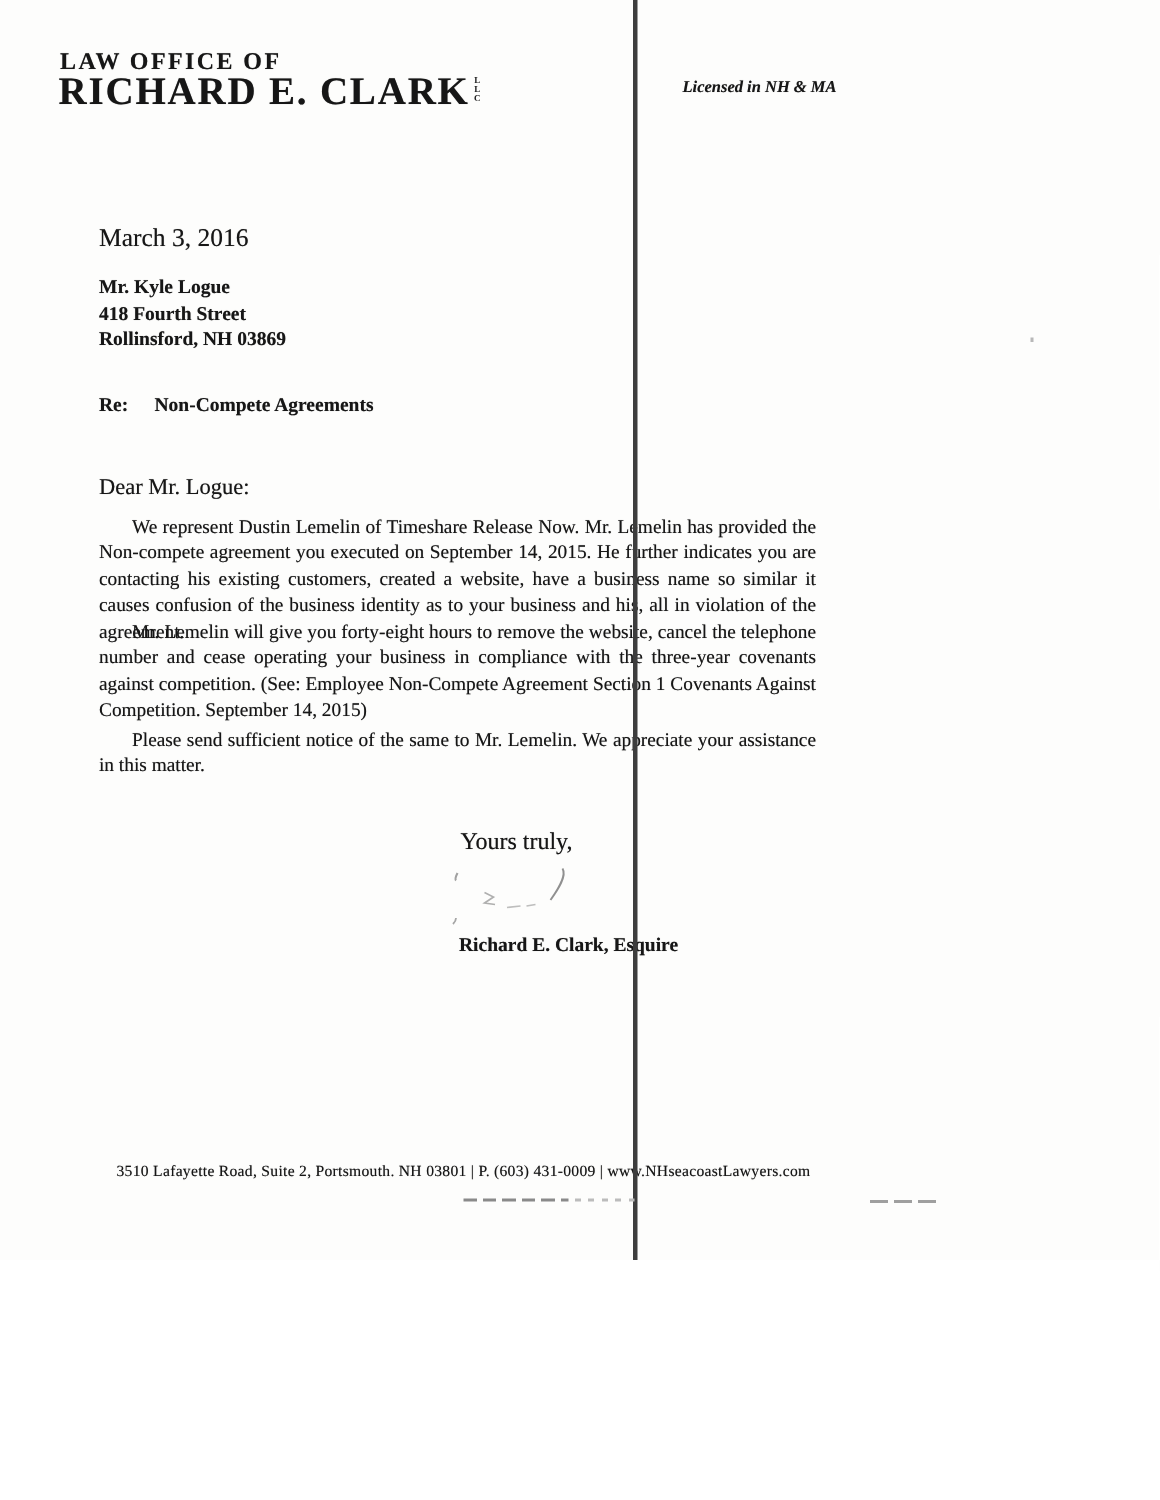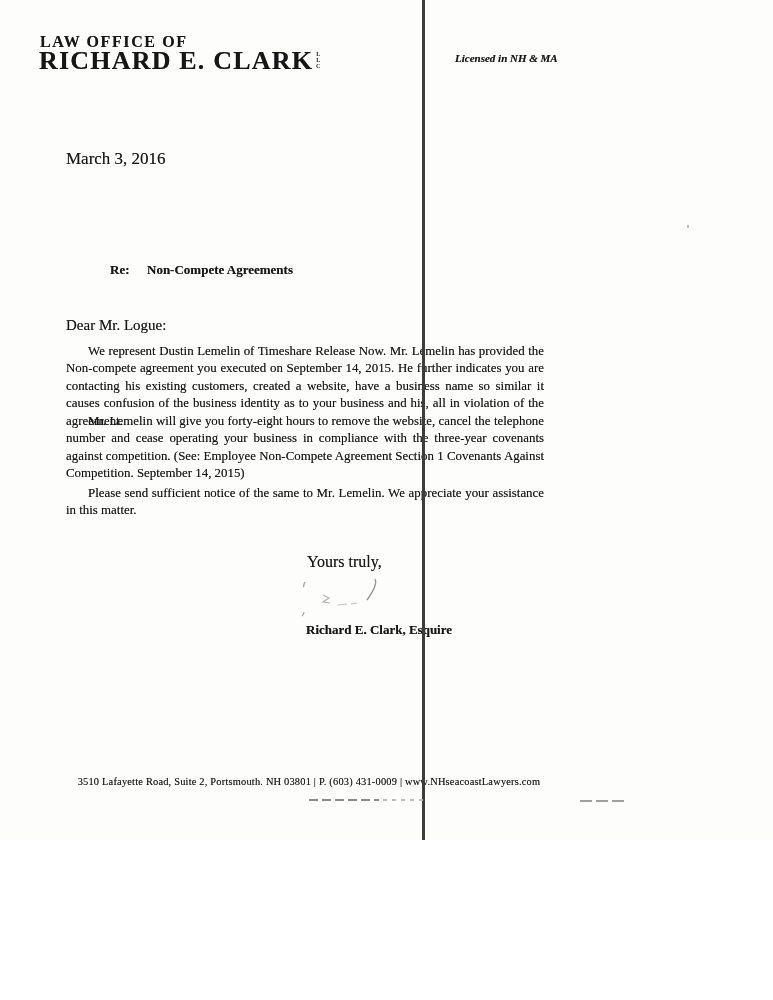--- a/index.html
+++ b/index.html
@@ -28,21 +28,21 @@
     margin-left:2px;margin-top:3px;color:#222;
   }
   .licensed{
     position:absolute;left:455px;top:52px;
     font-size:11px;font-style:italic;font-weight:700;
   }
 
   
   .date{position:absolute;left:66px;top:149px;font-size:17px;}
   .address{position:absolute;left:66px;top:182px;font-size:13px;line-height:17.5px;font-weight:600;}
-  .re-line{position:absolute;left:66px;top:262px;font-size:13px;font-weight:600;margin-left:44px;}
+  .re-line{position:absolute;left:66px;top:262px;font-size:13px;font-weight:600;}
   .re-label{display:inline-block;width:37px;}
   .salutation{position:absolute;left:66px;top:317px;font-size:15px;}
   .body-para{
     position:absolute;left:66px;width:478px;margin:0;
     font-size:12.9px;line-height:17.4px;
     text-align:justify;text-indent:22px;
   }
   .para-1{top:343px;}
   .para-2{top:413px;}
   .para-3{top:485px;}
@@ -79,20 +79,25 @@
 <div class="page">
 
   <div class="office-line ink">LAW OFFICE OF</div>
   <div class="firm-row">
     <span class="firm-name ink">RICHARD E. CLARK</span>
     <span class="firm-suffix">LLC</span>
   </div>
   <div class="licensed ink">Licensed in NH &amp; MA</div>
 
   <div class="date ink">March 3, 2016</div>
+  <div class="address">
+    <div class="ink">Mr. Kyle Logue</div>
+    <div class="ink">418 Fourth Street</div>
+    <div class="ink">Rollinsford, NH 03869</div>
+  </div>
 
   <div class="re-line">
     <span class="re-label ink">Re:</span><span class="ink">Non-Compete Agreements</span>
   </div>
 
   <div class="salutation ink">Dear Mr. Logue:</div>
   <p class="body-para para-1 ink">We represent Dustin Lemelin of Timeshare Release Now. Mr. Lemelin has provided the Non-compete agreement you executed on September 14, 2015. He further indicates you are contacting his existing customers, created a website, have a business name so similar it causes confusion of the business identity as to your business and his, all in violation of the agreement.</p>
   <p class="body-para para-2 ink">Mr. Lemelin will give you forty-eight hours to remove the website, cancel the telephone number and cease operating your business in compliance with the three-year covenants against competition. (See: Employee Non-Compete Agreement Section 1 Covenants Against Competition. September 14, 2015)</p>
   <p class="body-para para-3 ink">Please send sufficient notice of the same to Mr. Lemelin. We appreciate your assistance in this matter.</p>
 

